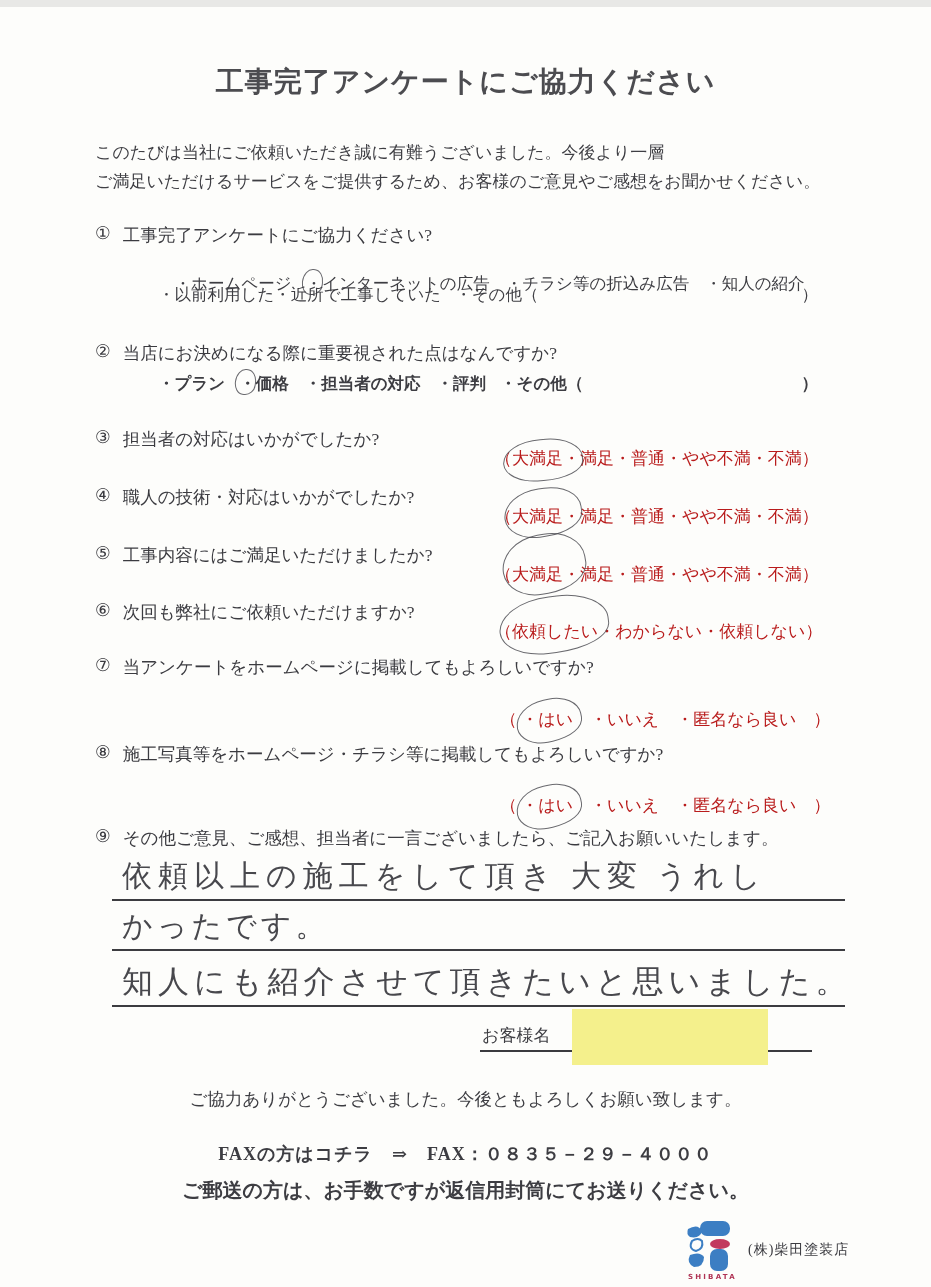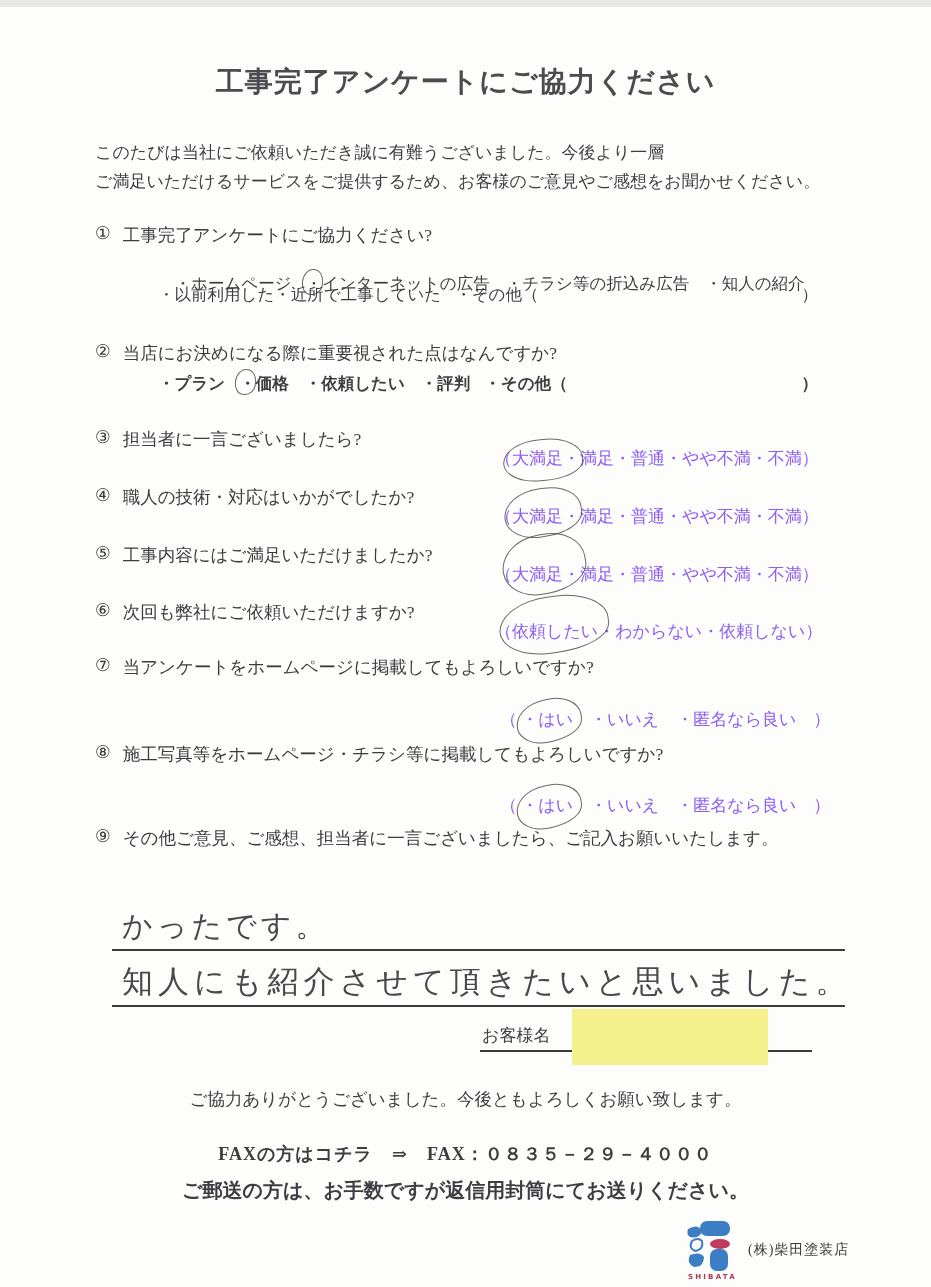--- a/index.html
+++ b/index.html
@@ -13,21 +13,21 @@
     position:absolute;top:56px;left:0;right:0;text-align:center;
     font-size:28px;font-weight:bold;letter-spacing:1px;color:#4c4c50;margin:0;
   }
   .intro{position:absolute;left:95px;top:131px;font-size:17px;line-height:29px;color:#3e3e43;}
   .qhead{position:absolute;left:95px;font-size:17.5px;color:#3b3b40;display:flex;white-space:pre;}
   .qnum{margin-right:12px;}
   .row{position:absolute;font-size:16.5px;color:#3d3d42;white-space:pre;}
   .row span{white-space:pre;}
   .row-flex{display:flex;}
   .spacer{flex:1;} .g14{margin-left:14px;} .g16{margin-left:16px;}
-  .answer{position:absolute;font-size:17px;color:#8b5cf6;white-space:pre;}
+  .answer{position:absolute;font-size:17px;color:#b91c1c;white-space:pre;}
   .answer span{white-space:pre;}
   
   .mark{position:relative;display:inline-block;}
   .mark::after{
     content:"";position:absolute;pointer-events:none;
     border:1.8px solid rgba(72,72,78,.82);
     border-radius:52% 48% 55% 45% / 58% 52% 46% 50%;
   }
   .mk-b{margin-left:14px;}
   .mk-b::after{left:-4px;top:-4px;width:19px;height:24px;transform:rotate(7deg);border-width:1.5px;}
@@ -71,26 +71,26 @@
   </div>
   <div class="row row-flex" style="left:158px;top:277px;width:660px;">
     <span>・以前利用した・近所で工事していた</span><span class="g14">・その他（</span><span class="spacer"></span><span>）</span>
   </div>
 
   <div class="qhead" style="top:334px;">
     <span class="qnum">②</span>
     <span>当店にお決めになる際に重要視された点はなんですか?</span>
   </div>
   <div class="row row-flex" style="left:158px;top:366px;width:660px;font-weight:bold;">
-    <span>・プラン</span><span class="mark mk-b"><span>・</span></span><span>価格</span><span class="g16">・依頼したい</span><span class="g16">・評判</span><span class="g14">・その他（</span><span class="spacer"></span><span>）</span>
+    <span>・プラン</span><span class="mark mk-b"><span>・</span></span><span>価格</span><span class="g16">・担当者の対応</span><span class="g16">・評判</span><span class="g14">・その他（</span><span class="spacer"></span><span>）</span>
   </div>
 
   <div class="qhead" style="top:420px;">
     <span class="qnum">③</span>
-    <span>担当者に一言ございましたら?</span>
+    <span>担当者の対応はいかがでしたか?</span>
   </div>
   <div class="answer" style="left:478px;top:420px;">
     <span>（</span><span class="mark mk-a3"><span>大満足</span></span><span>・満足・普通・やや不満・不満）</span>
   </div>
 
   <div class="qhead" style="top:478px;">
     <span class="qnum">④</span>
     <span>職人の技術・対応はいかがでしたか?</span>
   </div>
   <div class="answer" style="left:478px;top:478px;">
@@ -127,20 +127,23 @@
   </div>
   <div class="answer" style="left:483px;top:767px;">
     <span>（ </span><span class="mark mk-yes"><span>・はい</span></span><span>　・いいえ　・匿名なら良い　）</span>
   </div>
 
   <div class="qhead" style="top:819px;">
     <span class="qnum">⑨</span>
     <span>その他ご意見、ご感想、担当者に一言ございましたら、ご記入お願いいたします。</span>
   </div>
 
+  <div class="hw-line" style="top:845px;height:47px;">
+    <span class="hw">依頼以上の施工をして頂き 大変 うれし</span>
+  </div>
   <div class="hw-line" style="top:897px;height:45px;">
     <span class="hw" style="letter-spacing:4px;">かったです。</span>
   </div>
   <div class="hw-line" style="top:950px;height:48px;">
     <span class="hw" style="letter-spacing:5px;font-size:31px;">知人にも紹介させて頂きたいと思いました。</span>
   </div>
 
   <div class="cust-underline">
     <span class="cust-label">お客様名</span>
   </div>

